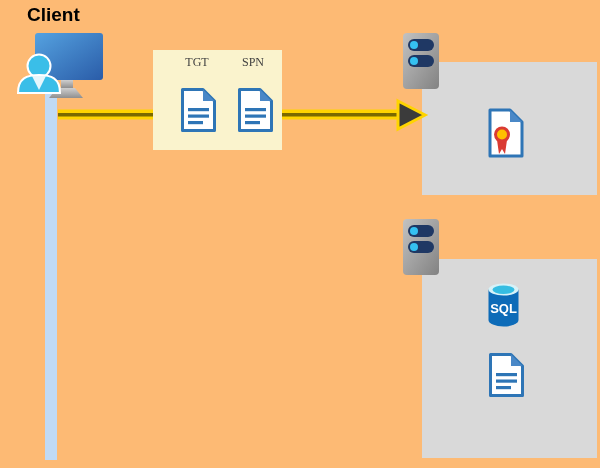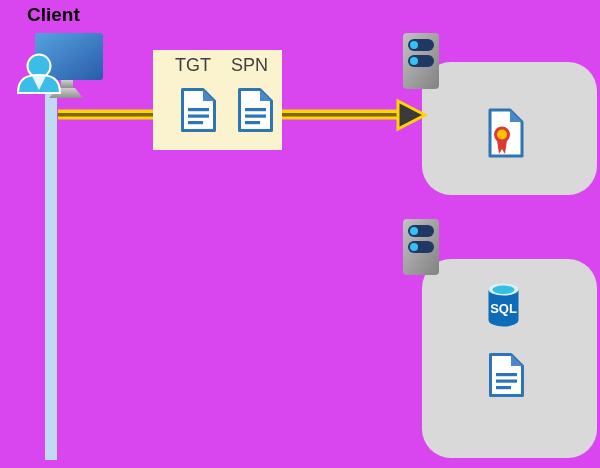--- a/index.html
+++ b/index.html
@@ -1,43 +1,43 @@
 <!DOCTYPE html>
 <html style="--label_black: #000000; --ticket_box_bg: #FAF3CD; --ticket_label_gray: #3F3F3F; --arrow_yellow: #FFD400; --arrow_core: #7A6A00; --arrowhead: #3B3B3B; --client_line_blue: #C0DAF5; --panel_gray: #D9D9D9; --doc_blue: #2E75B6; --doc_fold_blue: #4A88C7; --server_navy: #1F3864; --server_dot_cyan: #35C1F1; --cert_red: #DA3B33; --cert_yellow: #FFC000; --sql_blue: #0D6BB8; --sql_cyan: #35BDE2; --sql_rim: #D6F2F8; --person_cyan: #3ABEE8; --collar_white: #E6F6FC; --keytab_label_gray: #3B3B3B;"><head>
 <meta charset="utf-8">
 <style>
   html,body{margin:0;padding:0;background:#fff;}
   .canvas{
-    position:relative;width:600px;height:468px;background:#d946ef;
+    position:relative;width:600px;height:468px;background:#fdba74;
     font-family:"Liberation Sans",sans-serif;overflow:hidden;
   }
   .bold-label{font-weight:bold;color:var(--label_black);font-size:19px;line-height:26px;}
   .client-label{position:absolute;left:27px;top:2px;}
   .dc-label{position:absolute;left:456px;top:4px;width:132px;}
   .ls-label{position:absolute;left:456px;top:229px;white-space:nowrap;}
   .client-icon{position:absolute;left:13px;top:30px;z-index:3;}
   .client-line{
     position:absolute;left:45px;top:93px;width:12px;height:367px;
     background:var(--client_line_blue);z-index:1;
   }
   .arrow-svg{position:absolute;left:58px;top:97px;z-index:1;}
   .ticket-box{
     position:absolute;left:153px;top:50px;width:129px;height:100px;
     background:var(--ticket_box_bg);z-index:2;
   }
   .ticket-label{
-    position:absolute;top:5px;width:44px;
-    font-size:18px;color:var(--ticket_label_gray);
+    position:absolute;top:5px;width:44px;text-align:center;
+    font-size:12px;color:var(--ticket_label_gray);font-family:Liberation Serif, serif;
   }
   .tgt-label{left:22px;}
   .spn-label{left:78px;}
   .doc-icon{position:absolute;top:37px;}
   .tgt-doc{left:27px;}
   .spn-doc{left:84px;}
-  .panel{position:absolute;left:422px;width:175px;background:var(--panel_gray);z-index:0;border-radius:29px;}
+  .panel{position:absolute;left:422px;width:175px;background:var(--panel_gray);z-index:0;}
   .dc-panel{top:62px;height:133px;}
   .ls-panel{top:259px;height:199px;}
   .server-icon{position:absolute;left:402px;z-index:2;}
   .dc-server{top:32px;}
   .ls-server{top:218px;}
   .cert-icon{position:absolute;left:66px;top:46px;}
   .sql-icon{position:absolute;left:65px;top:23px;}
   .keytab-doc{position:absolute;left:66px;top:93px;}
   .keytab-label{
     position:absolute;left:0;top:152px;width:100%;text-align:center;

